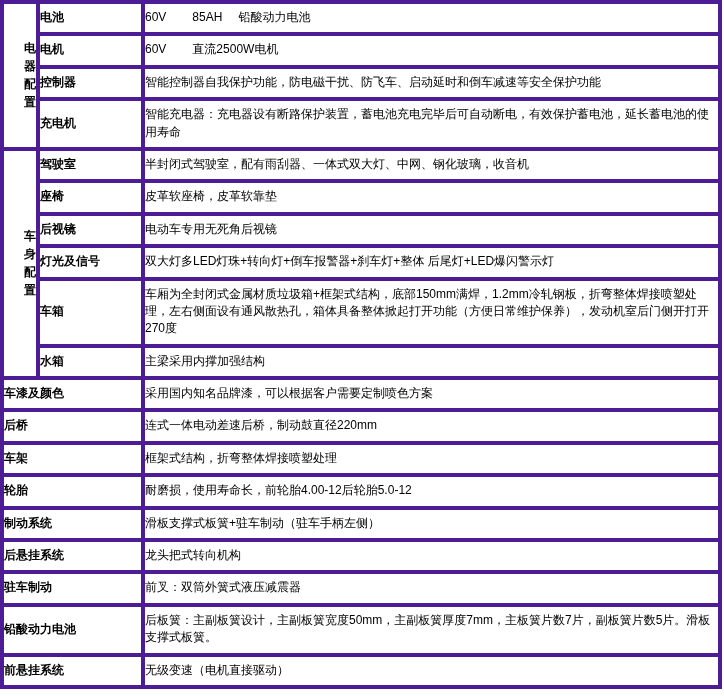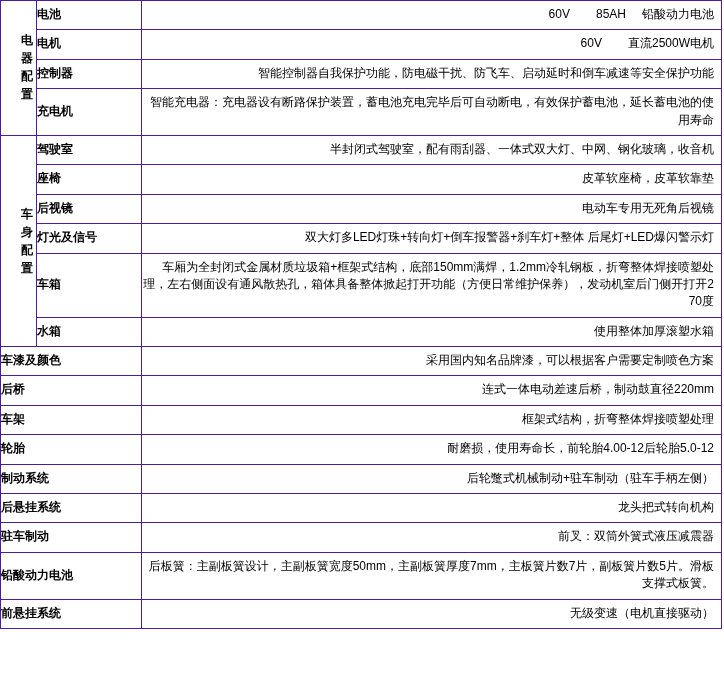--- a/index.html
+++ b/index.html
@@ -19,21 +19,21 @@
     overflow: hidden;
     background: #ffffff;
   }
   table.spec {
     border-collapse: collapse;
     width: 722px;
     margin: 0;
     table-layout: fixed;
   }
   table.spec td {
-    border: 1px solid #4c1d95;
+    border: 4px solid #4c1d95;
     padding: 5px 7px 6px 0;
     vertical-align: middle;
     font-size: 12px;
     line-height: 1.45;
     word-break: break-all;
   }
   td.group {
     width: 36px;
     text-align: center;
     font-weight: bold;
@@ -45,21 +45,20 @@
     padding-left: 9px;
   }
   td.label-wide {
     font-weight: bold;
     padding-left: 9px;
     margin-left: 24px;
   }
   td.value {
     font-weight: normal;
     padding-left: 9px;
-    text-align: right;
   }
   .gapspan {
     display: inline-block;
     width: 26px;
   }
   .gapspan-sm {
     display: inline-block;
     width: 16px;
   }
   .group-inner {
@@ -119,42 +118,42 @@
       <tr>
         <td class="label">灯光及信号</td>
         <td class="value">双大灯多LED灯珠+转向灯+倒车报警器+刹车灯+整体 后尾灯+LED爆闪警示灯</td>
       </tr>
       <tr>
         <td class="label">车箱</td>
         <td class="value">车厢为全封闭式金属材质垃圾箱+框架式结构，底部150mm满焊，1.2mm冷轧钢板，折弯整体焊接喷塑处理，左右侧面设有通风散热孔，箱体具备整体掀起打开功能（方便日常维护保养），发动机室后门侧开打开270度</td>
       </tr>
       <tr>
         <td class="label">水箱</td>
-        <td class="value">使用整体加厚滚塑水箱</td>
+        <td class="value">主梁采用内撑加强结构</td>
       </tr>
 
       <tr>
         <td class="label-wide" colspan="2">车漆及颜色</td>
         <td class="value">采用国内知名品牌漆，可以根据客户需要定制喷色方案</td>
       </tr>
       <tr>
         <td class="label-wide" colspan="2">后桥</td>
         <td class="value">连式一体电动差速后桥，制动鼓直径220mm</td>
       </tr>
       <tr>
         <td class="label-wide" colspan="2">车架</td>
         <td class="value">框架式结构，折弯整体焊接喷塑处理</td>
       </tr>
       <tr>
         <td class="label-wide" colspan="2">轮胎</td>
         <td class="value">耐磨损，使用寿命长，前轮胎4.00-12后轮胎5.0-12</td>
       </tr>
       <tr>
         <td class="label-wide" colspan="2">制动系统</td>
-        <td class="value">后轮蹩式机械制动+驻车制动（驻车手柄左侧）</td>
+        <td class="value">滑板支撑式板簧+驻车制动（驻车手柄左侧）</td>
       </tr>
       <tr>
         <td class="label-wide" colspan="2">后悬挂系统</td>
         <td class="value">龙头把式转向机构</td>
       </tr>
       <tr>
         <td class="label-wide" colspan="2">驻车制动</td>
         <td class="value">前叉：双筒外簧式液压减震器</td>
       </tr>
       <tr>

